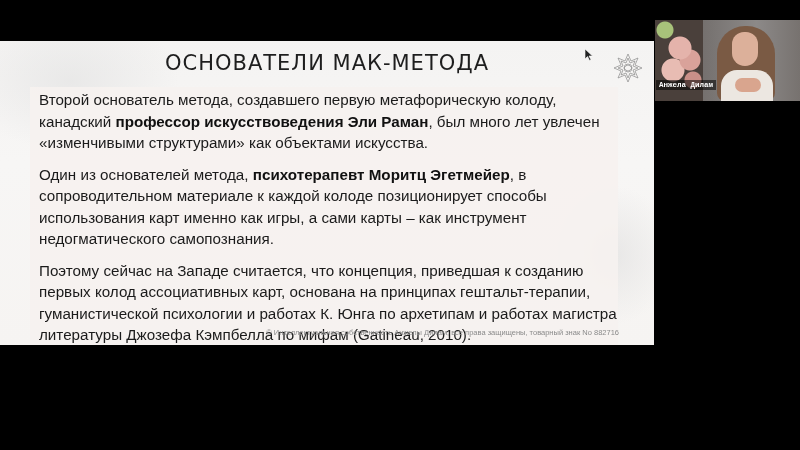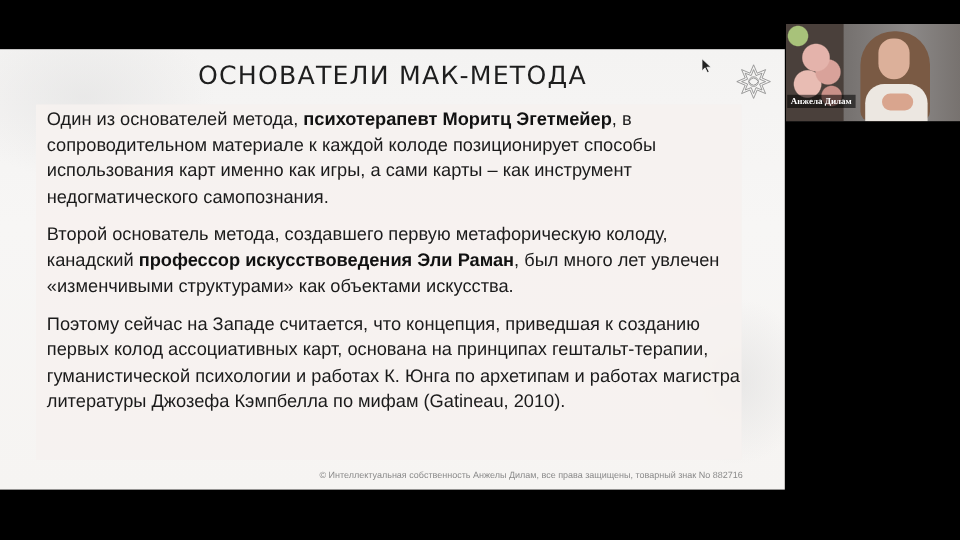--- a/index.html
+++ b/index.html
@@ -15,21 +15,21 @@
       position: relative;
       width: 800px;
       height: 450px;
       background: #000;
     }
     .slide {
       position: absolute;
       left: 0;
       top: 41px;
       width: 654px;
-      height: 367px;
+      height: 304px;
       background: linear-gradient(180deg, #f4f3f2 0%, #f7f6f5 40%, #f6f4f2 100%);
       overflow: hidden;
     }
     .slide::before {
       content: "";
       position: absolute;
       left: -40px; top: -30px;
       width: 220px; height: 140px;
       background: radial-gradient(ellipse at center, rgba(225,225,225,0.6) 0%, rgba(240,240,240,0) 70%);
     }
@@ -158,21 +158,21 @@
       border-radius: 7px;
       background: #d9a58e;
     }
     .video-name {
       position: absolute;
       left: 1px;
       bottom: 11px;
       padding: 1px 3px;
       background: rgba(0,0,0,0.55);
       color: #ffffff;
-      font-family: Liberation Serif, serif;
+      font-family: Liberation Mono, monospace;
       font-size: 7.5px;
       font-weight: bold;
       white-space: nowrap;
     }
   </style>
 </head>
 <body>
 
 <div class="stage">
 
@@ -189,24 +189,24 @@
         <polygon points="15,5 17,10 22,8 20,13 25,15 20,17 22,22 17,20 15,25 13,20 8,22 10,17 5,15 10,13 8,8 13,10"></polygon>
         <circle cx="15" cy="15" r="4"></circle>
         <path d="M11 15 Q15 9 19 15 Q15 21 11 15"></path>
       </g>
     </svg>
 
     <div class="content-panel"></div>
 
     <div class="text-block">
       <p class="para">
-        <span>Один из основателей метода, </span><b>психотерапевт Моритц Эгетмейер</b><span>, в сопроводительном материале к каждой колоде позиционирует способы использования карт именно как игры, а сами карты – как инструмент недогматического самопознания.</span>
+        <span>Второй основатель метода, создавшего первую метафорическую колоду, канадский </span><b>профессор искусствоведения Эли Раман</b><span>, был много лет увлечен «изменчивыми структурами» как объектами искусства.</span>
       </p>
       <p class="para">
-        <span>Второй основатель метода, создавшего первую метафорическую колоду, канадский </span><b>профессор искусствоведения Эли Раман</b><span>, был много лет увлечен «изменчивыми структурами» как объектами искусства.</span>
+        <span>Один из основателей метода, </span><b>психотерапевт Моритц Эгетмейер</b><span>, в сопроводительном материале к каждой колоде позиционирует способы использования карт именно как игры, а сами карты – как инструмент недогматического самопознания.</span>
       </p>
       <p class="para">
         <span>Поэтому сейчас на Западе считается, что концепция, приведшая к созданию первых колод ассоциативных карт, основана на принципах гештальт-терапии, гуманистической психологии и работах К. Юнга по архетипам и работах магистра литературы Джозефа Кэмпбелла по мифам (Gatineau, 2010).</span>
       </p>
     </div>
 
     <div class="footer-note">© Интеллектуальная собственность Анжелы Дилам, все права защищены, товарный знак No 882716</div>
   </div>
 
   <div class="video-tile">

